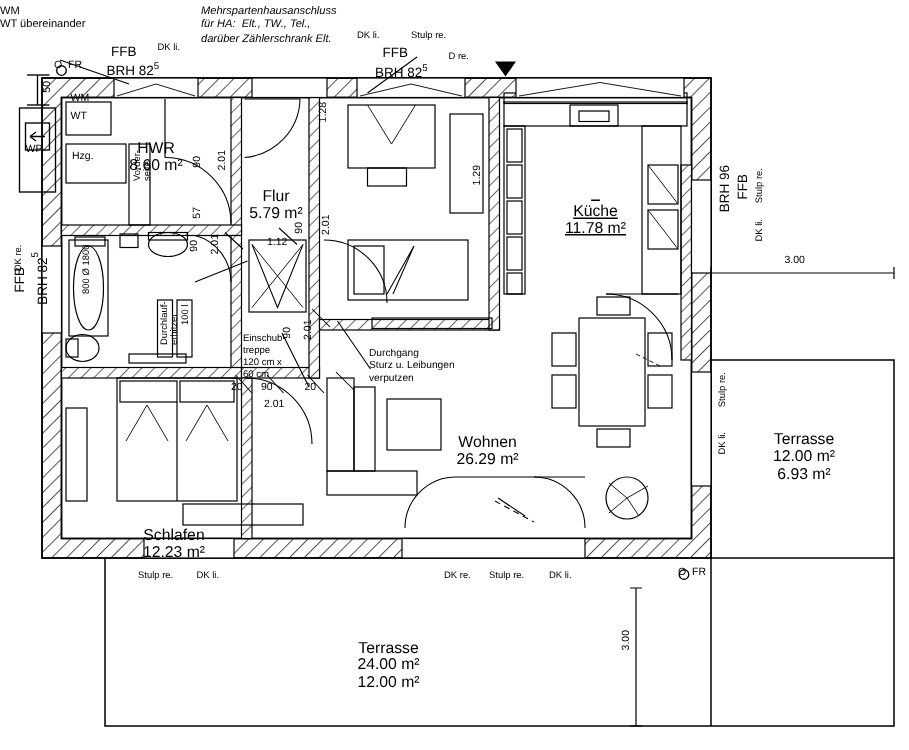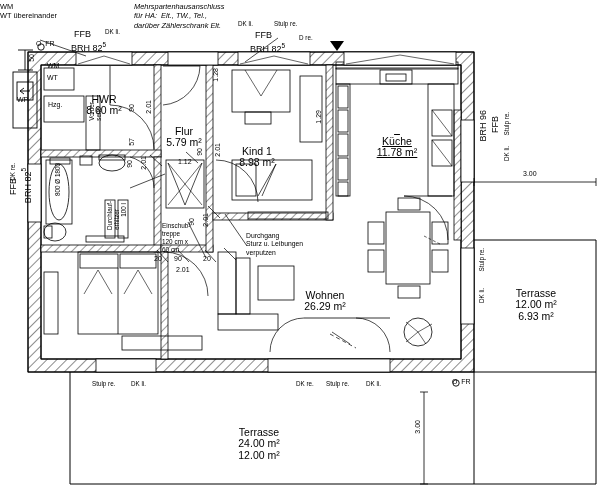--- a/index.html
+++ b/index.html
@@ -286,25 +286,25 @@
 <div class="lbl tiny" style="left:326px;top:380px;">Stulp re.</div>
 <div class="lbl tiny" style="left:366px;top:380px;">DK li.</div>
 <div class="lbl tiny2" style="left:452px;top:378px;">O  FR</div>
 
 <div class="lbl room" style="left:72px;top:70px;width:64px;">
   <b>HWR</b><b>8.60 m²</b>
 </div>
 <div class="lbl room" style="left:155px;top:102px;width:58px;">
   <b>Flur</b><b>5.79 m²</b>
 </div>
-<div class="lbl room" style="left:225px;top:122px;width:64px;">
-  <b>Kind 1</b><b>8.98 m²</b>
-</div>
 <div class="lbl room" style="left:362px;top:112px;width:70px;text-decoration:underline;">
   <b>Küche</b><b>11.78 m²</b>
+</div>
+<div class="lbl room" style="left:78px;top:328px;width:76px;">
+  <b>Schlafen</b><b>12.23 m²</b>
 </div>
 <div class="lbl room" style="left:286px;top:266px;width:78px;">
   <b>Wohnen</b><b>26.29 m²</b>
 </div>
 
 <div class="lbl room" style="left:503px;top:264px;width:66px;">
   <b>Terrasse</b><b>12.00 m²</b><b>6.93 m²</b>
 </div>
 <div class="lbl room" style="left:224px;top:403px;width:70px;">
   <b>Terrasse</b><b>24.00 m²</b><b>12.00 m²</b>

